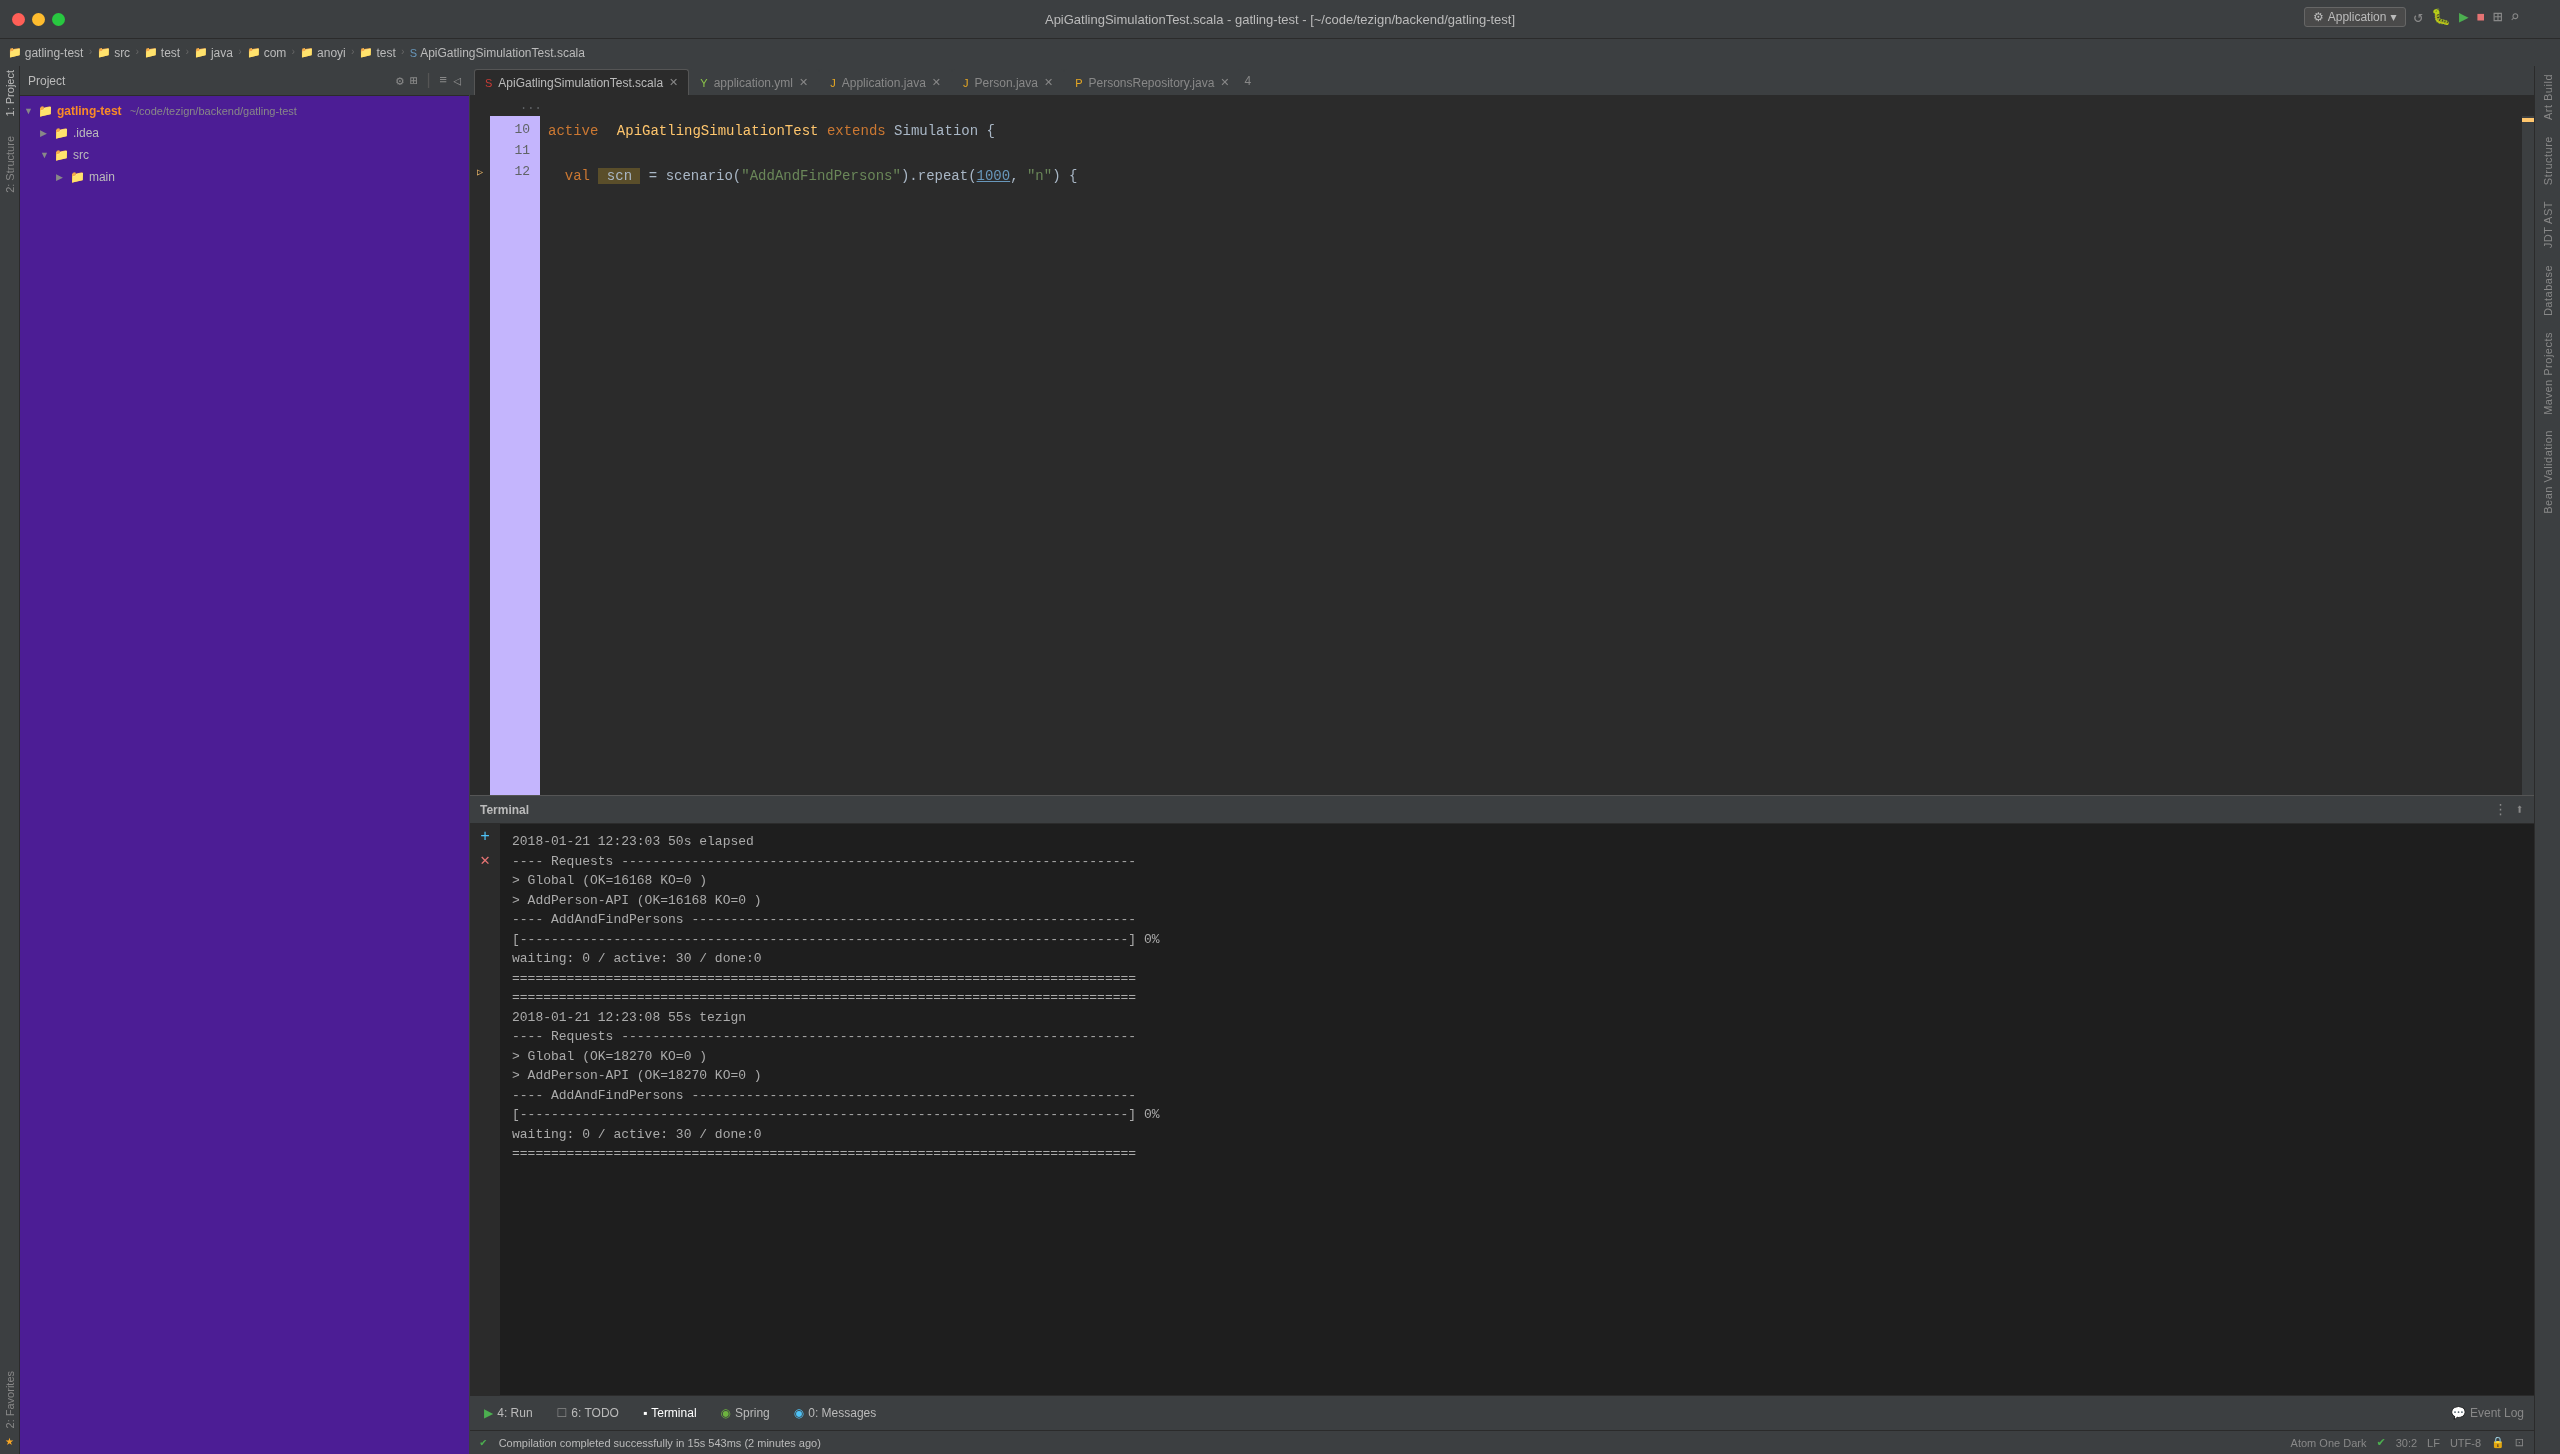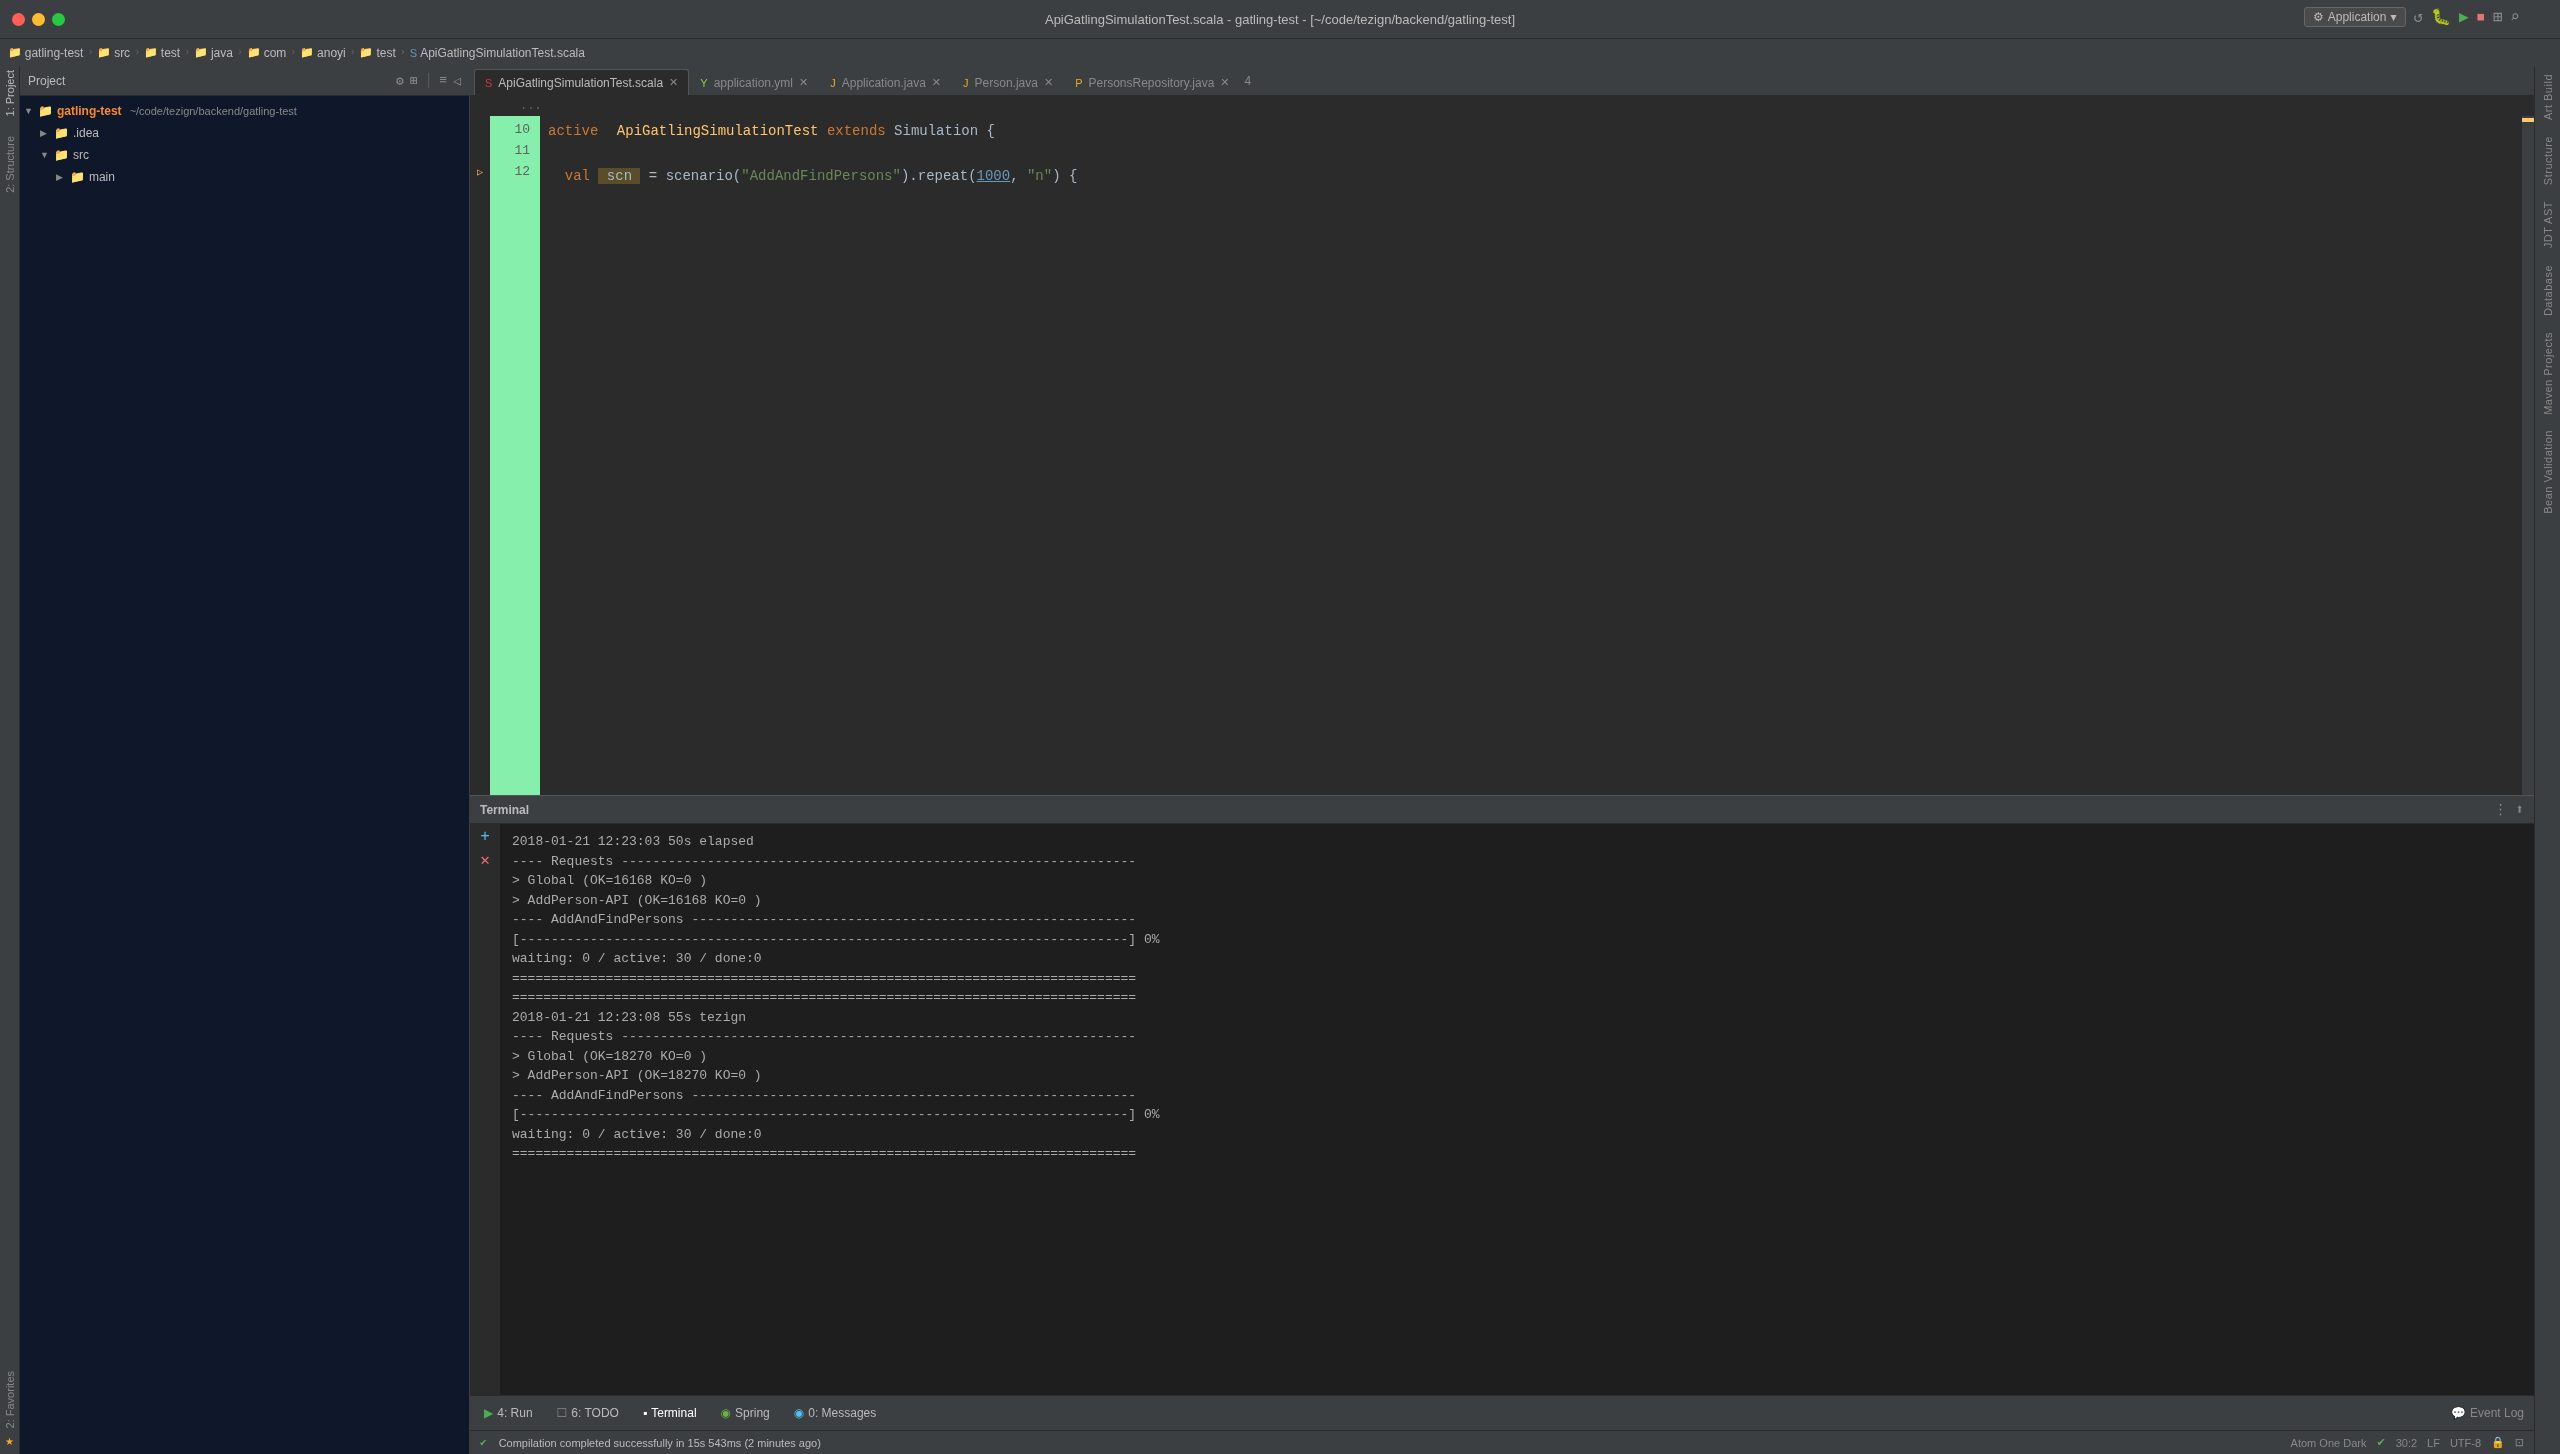--- a/index.html
+++ b/index.html
@@ -93,21 +93,21 @@
       justify-content: center;
       color: #888;
       font-size: 10px;
       cursor: pointer;
       margin-bottom: 2px;
     }
 
     
     .project-panel {
       width: 450px;
-      background: #0f172a;
+      background: #4c1d95;
       display: flex;
       flex-direction: column;
       flex-shrink: 0;
       border-right: 1px solid #3c3f41;
     }
     .project-toolbar {
       height: 30px;
       background: #3c3f41;
       display: flex;
       align-items: center;
@@ -206,21 +206,21 @@
       display: flex;
       flex-direction: column;
     }
     .code-lines {
       flex: 1;
       display: flex;
       overflow: hidden;
     }
     .line-numbers {
       width: 50px;
-      background: #86efac;
+      background: #c4b5fd;
       padding-top: 4px;
       text-align: right;
       padding-right: 10px;
       color: #606366;
       font-size: 13px;
       line-height: 1.6;
       flex-shrink: 0;
       font-family: 'Courier New', monospace;
     }
     .code-content {

